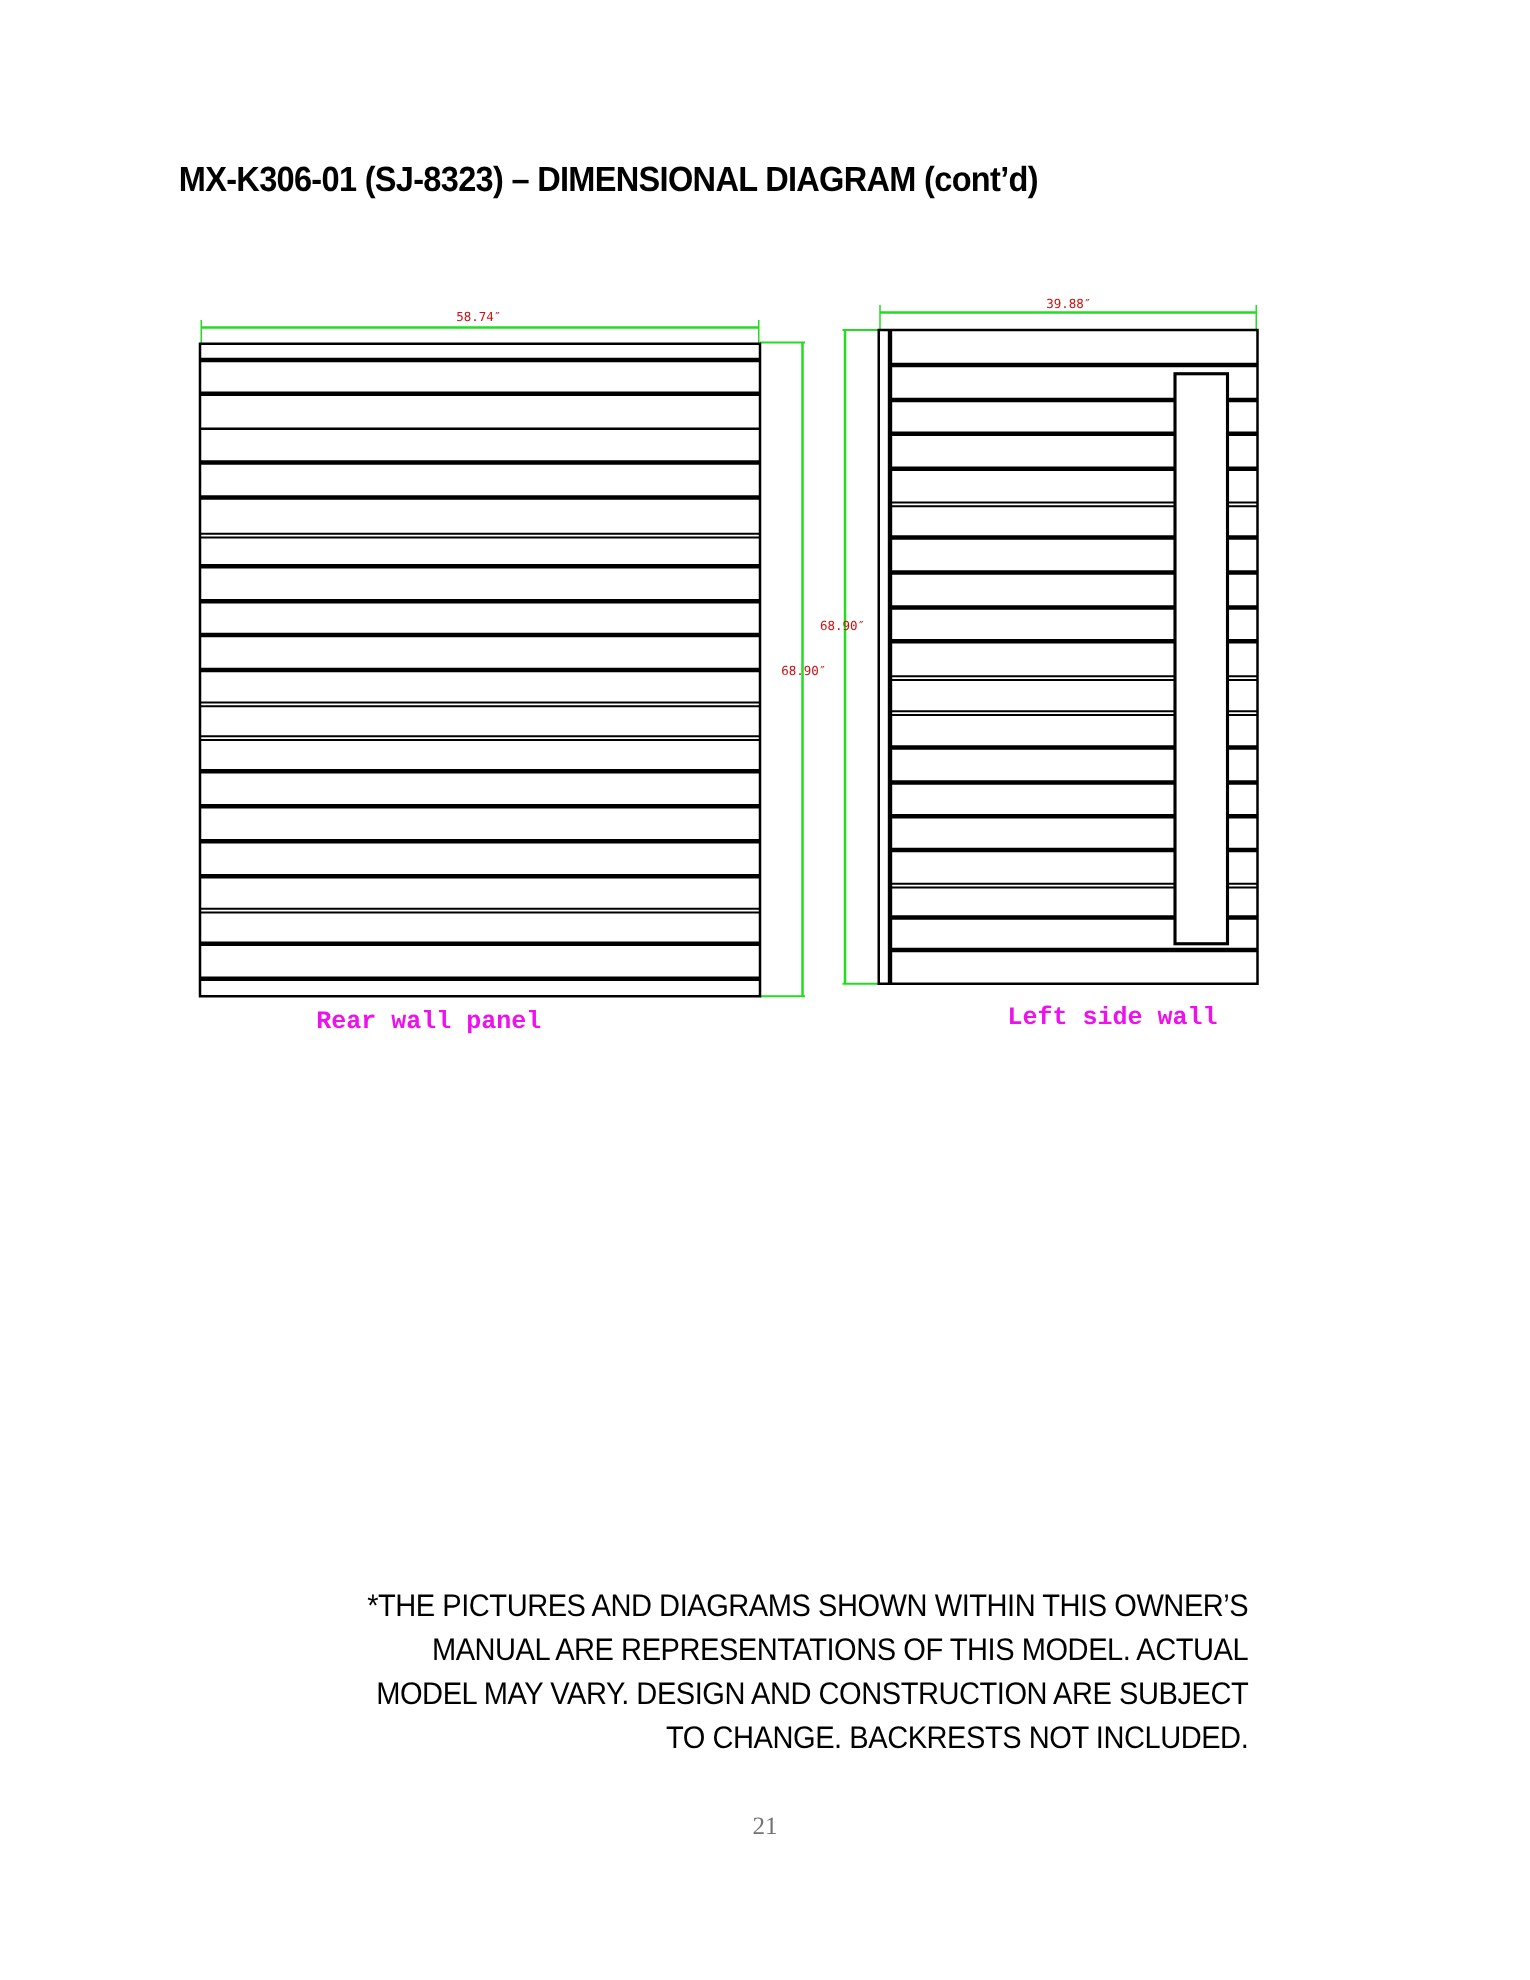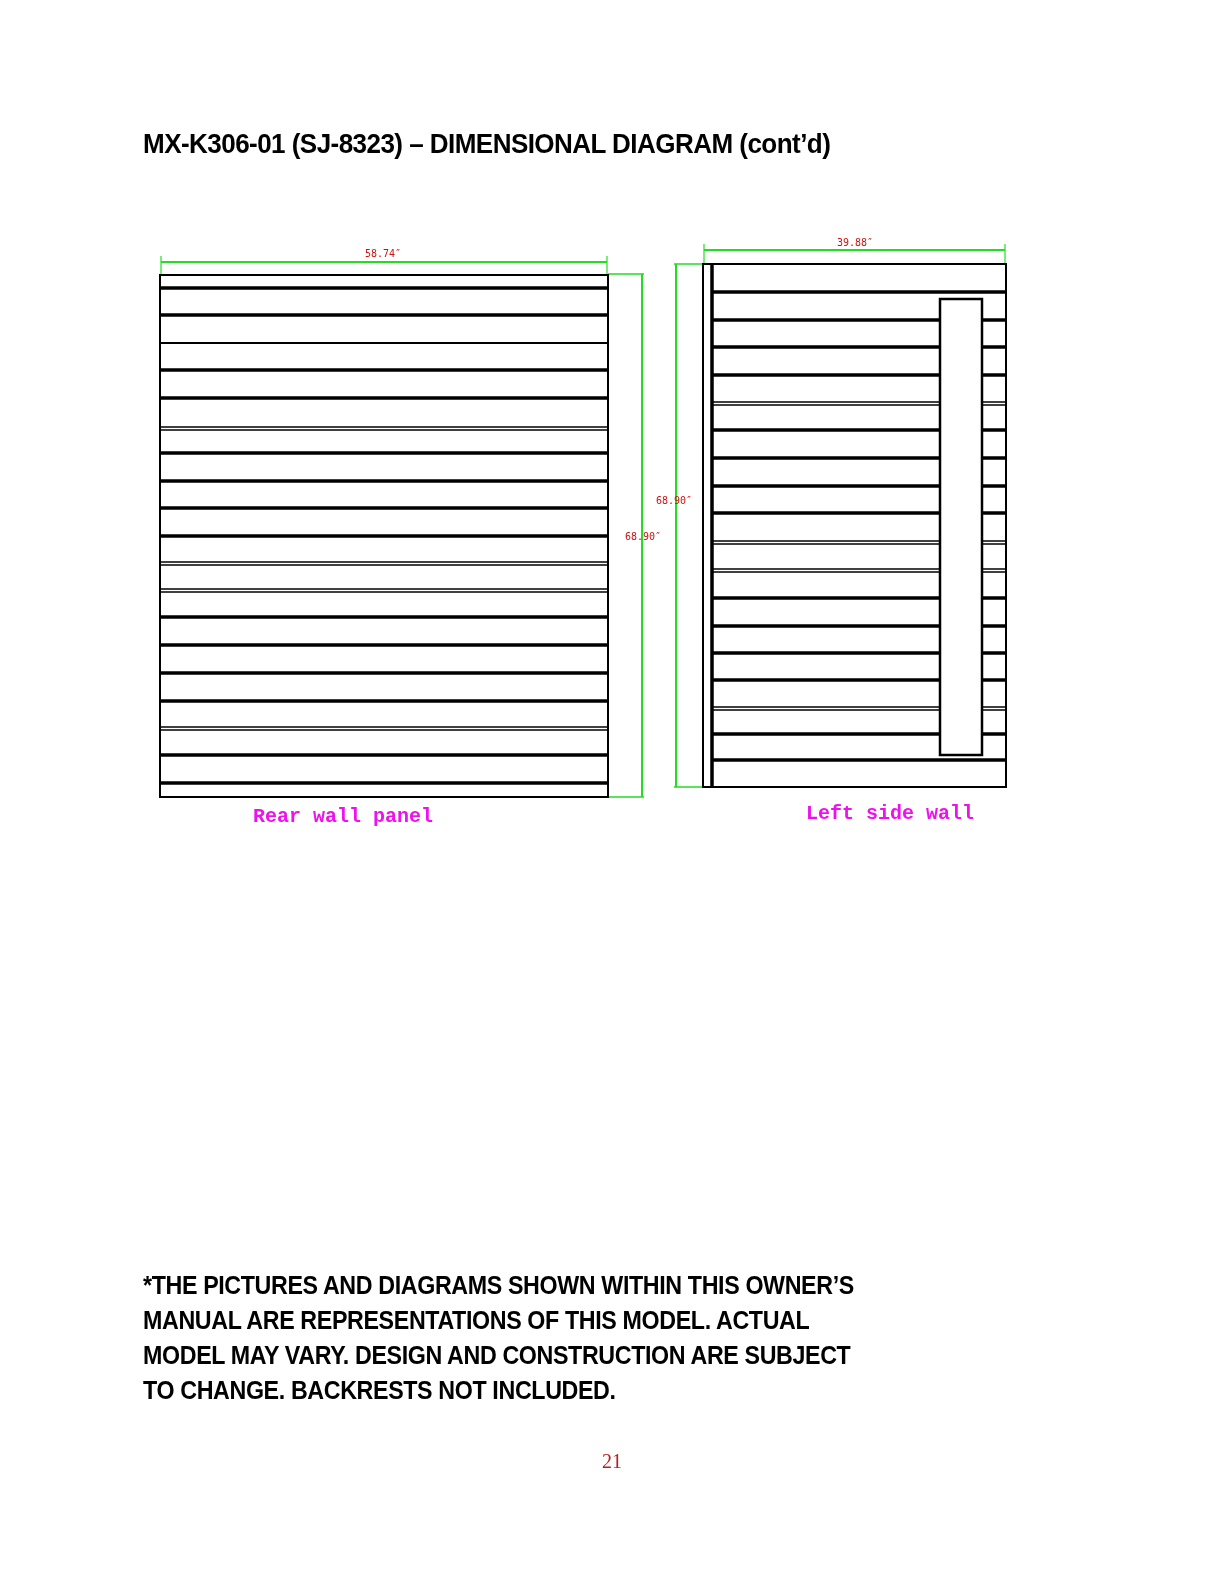--- a/index.html
+++ b/index.html
@@ -6,27 +6,27 @@
     body { width: 1224px; height: 1584px; position: relative; overflow: hidden; }
     .title {
       position: absolute; left: 143px; top: 128px;
       font-family: "Liberation Sans", sans-serif; font-weight: bold;
       font-size: 28px; color: #000; letter-spacing: -0.6px; white-space: nowrap;
       transform: scaleX(0.93); transform-origin: left top;
     }
     .diagram { position: absolute; left: 0; top: 0; }
     .disclaimer {
       position: absolute; left: 143px; top: 1268px; width: 920px;
-      font-family: "Liberation Sans", sans-serif; font-weight: bold;
-      font-size: 25px; line-height: 35px; color: #000; letter-spacing: -0.4px;
+      font-family: "Liberation Sans", sans-serif; font-weight: normal;
+      font-size: 25px; line-height: 35px; color: #000; letter-spacing: -0.4px; text-align: right;
     }
     .disclaimer span { display: block; white-space: nowrap; transform: scaleX(0.93); transform-origin: left top; }
     .page-number {
       position: absolute; left: 0; width: 1224px; top: 1450px; text-align: center;
-      font-family: "Liberation Serif", serif; font-size: 20px; color: #b91c1c;
+      font-family: "Liberation Serif", serif; font-size: 20px; color: #737373;
     }
     .dim-text { font-family: "DejaVu Sans Mono", monospace; font-size: 10px; fill: #cc1111; }
     .label-text { font-family: "Liberation Mono", monospace; font-weight: bold; font-size: 20px; fill: #ee11ee; }
   </style>
 </head>
 <body>
 
 <div class="title">MX-K306-01 (SJ-8323) – DIMENSIONAL DIAGRAM (cont’d)</div>
 
 <svg class="diagram" width="1224" height="1584" viewBox="0 0 1224 1584" xmlns="http://www.w3.org/2000/svg">

